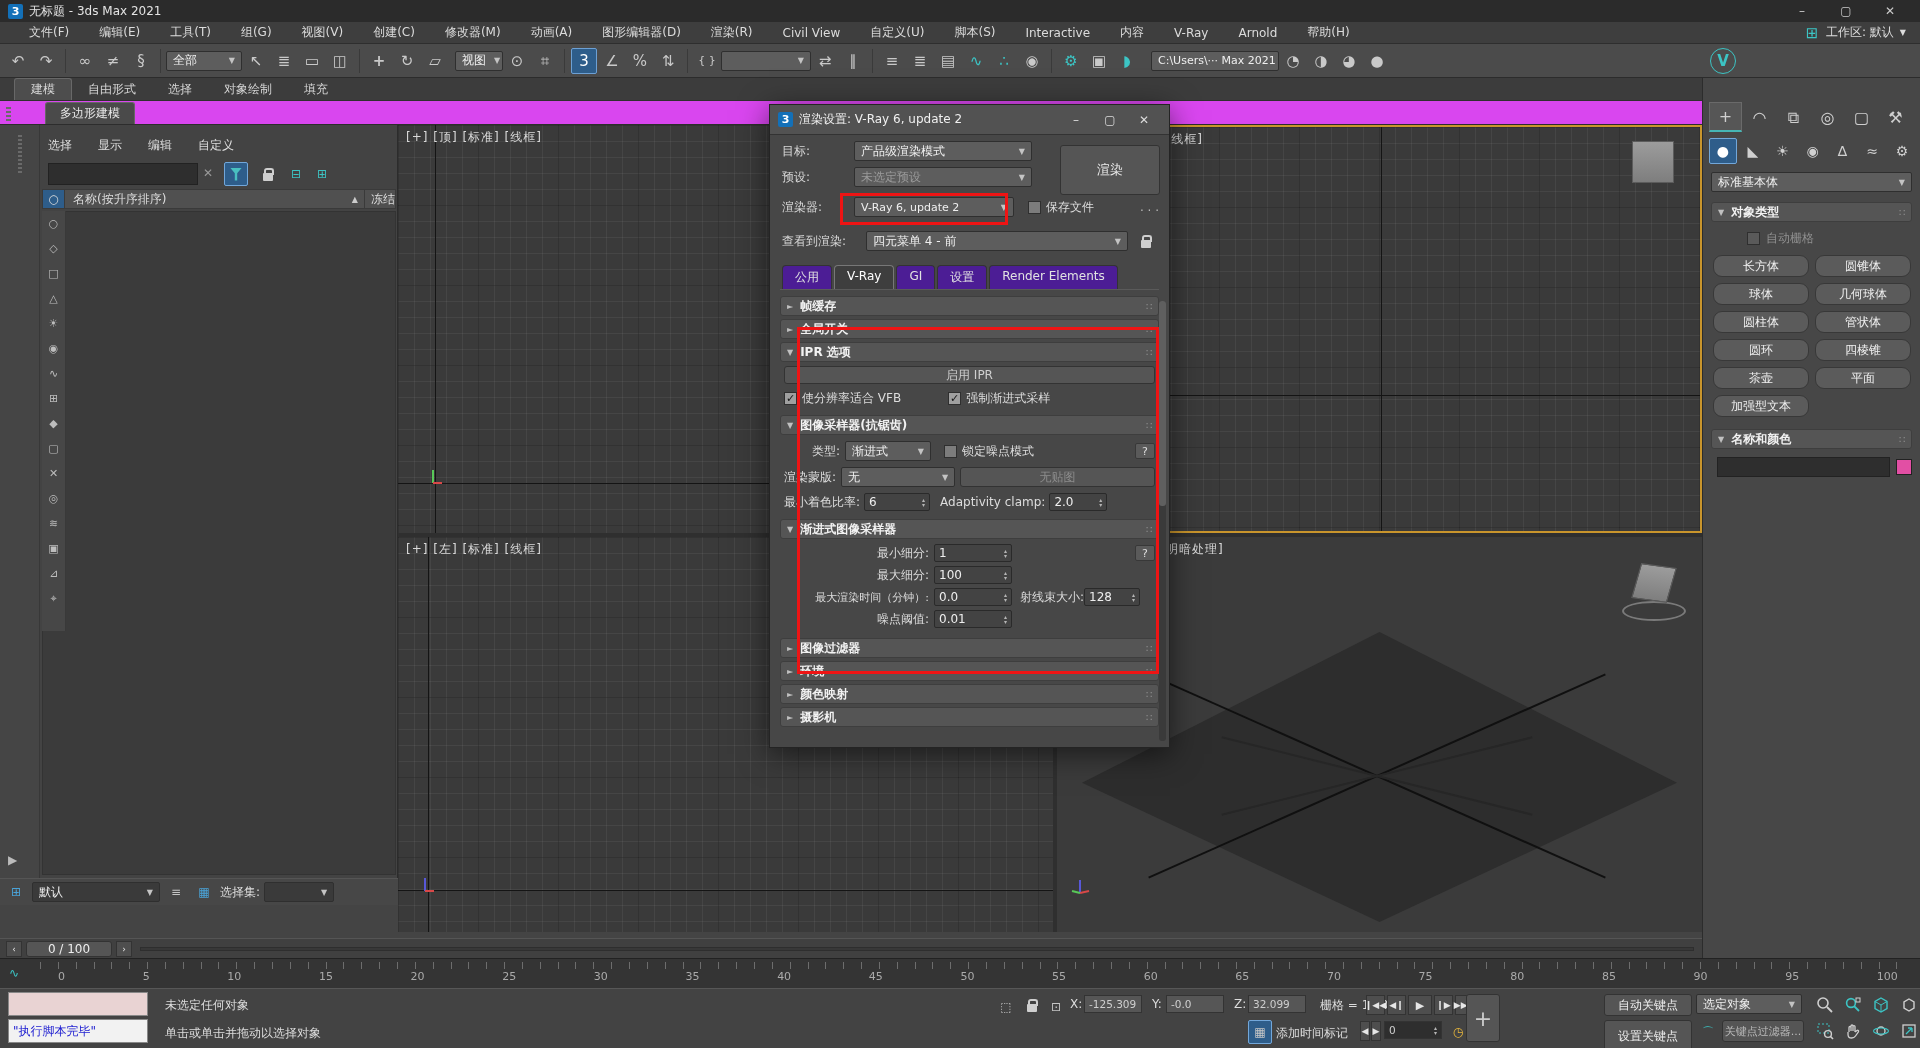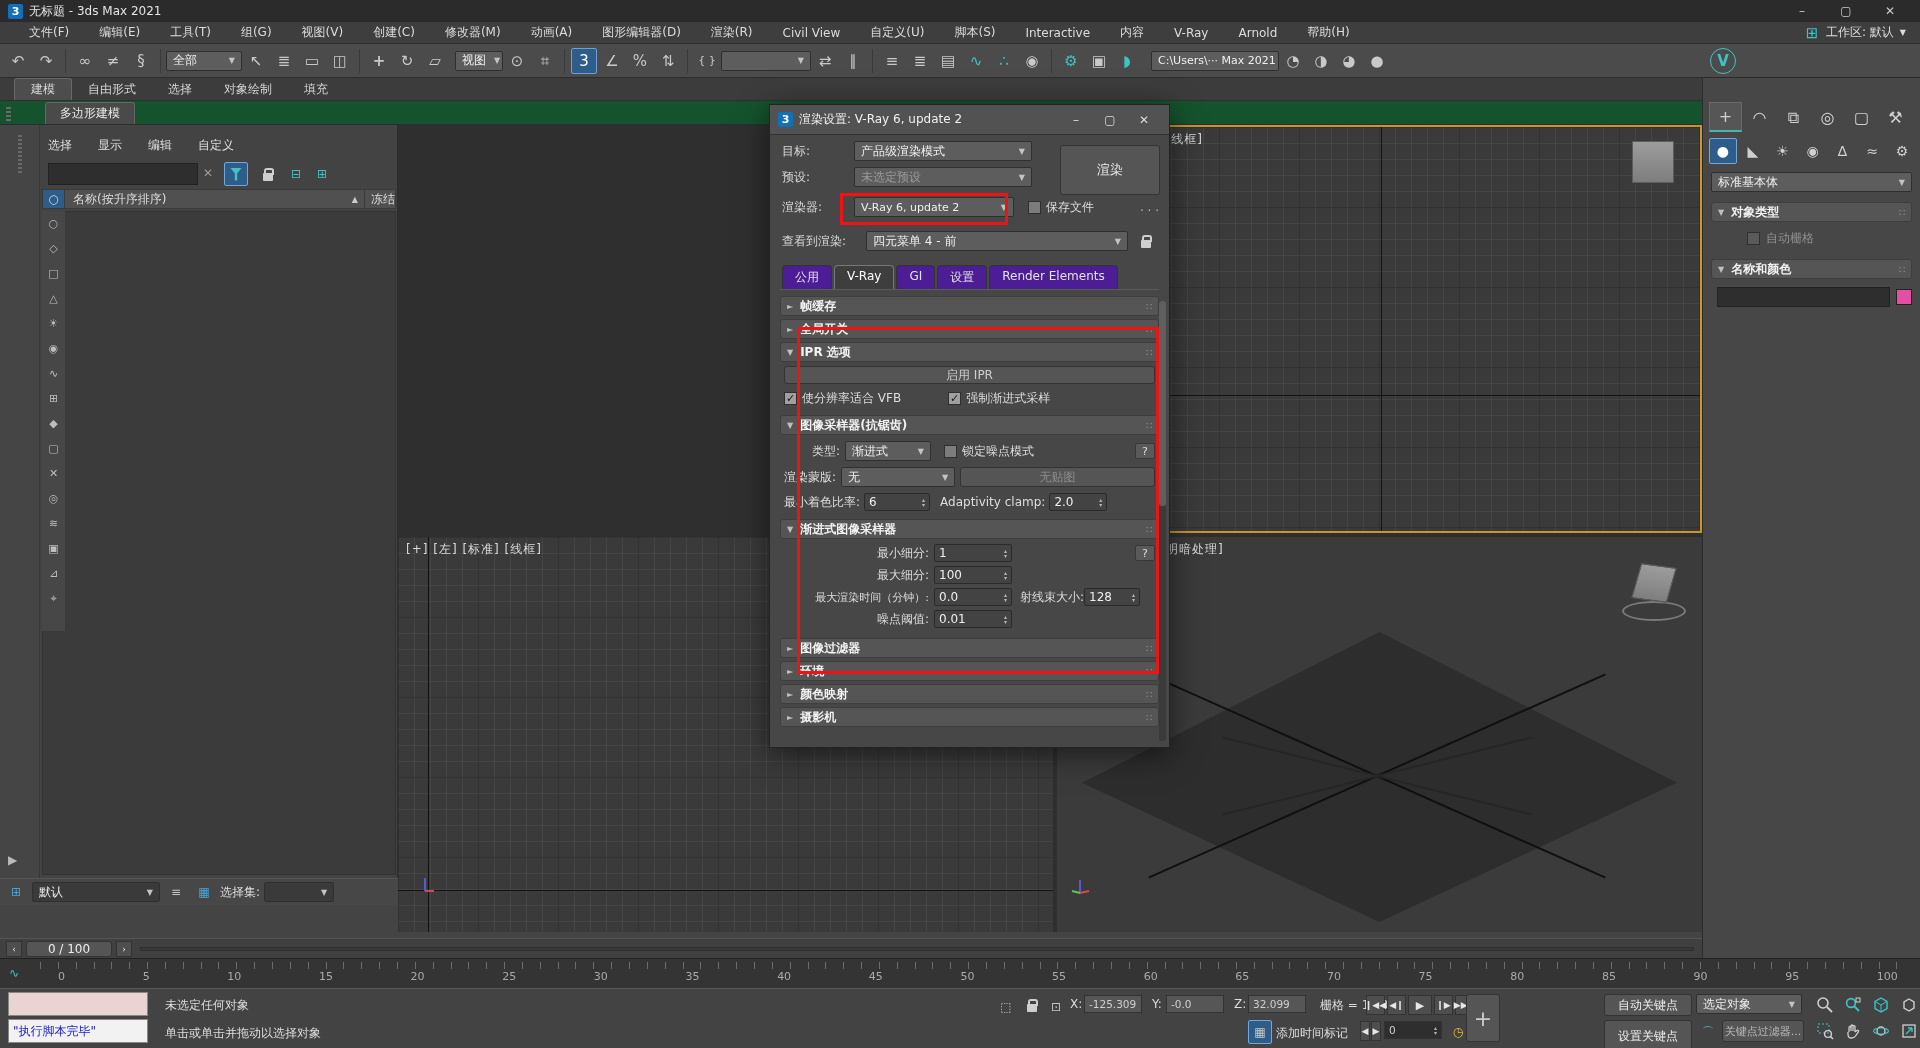--- a/index.html
+++ b/index.html
@@ -16,21 +16,21 @@
   .toolbar{left:0;top:44px;width:1920px;height:34px;background:#4b4b4b;border-bottom:1px solid #2c2c2c;display:flex;align-items:center;padding:0 4px}
   .tbtn{min-width:26px;height:26px;display:flex;align-items:center;justify-content:center;color:#c9c9c9;font-size:15px;border-radius:2px;margin:0 1px}
   .tbtn.teal{color:#3cc4c4}
   .tbtn.on{background:#2e5d8a;border:1px solid #6da0d4;color:#fff}
   .tsep{width:1px;height:24px;background:#3a3a3a;margin:0 5px}
   .dd{background:#5d5d5d;border:1px solid #2f2f2f;border-radius:2px;display:flex;align-items:center;height:20px;padding:0 6px;color:#efefef;white-space:nowrap}
   .dd .car{font-size:8px;color:#c4c4c4;margin-left:auto;padding-left:8px}
   .ribbon{left:0;top:78px;width:1920px;height:23px;background:#3c3c3c;display:flex;align-items:flex-end;padding:0 0 0 14px;border-bottom:1px solid #303030}
   .rtab{padding:2px 16px;color:#d5d5d5}
   .rtab.active{background:#4d4d4d;border:1px solid #686868;border-bottom:none;border-radius:3px 3px 0 0}
-  .ribbon2{left:0;top:101px;width:1920px;height:24px;background:#14532d;display:flex;align-items:center;border-bottom:1px solid #2d2d2d}
+  .ribbon2{left:0;top:101px;width:1920px;height:24px;background:#d946ef;display:flex;align-items:center;border-bottom:1px solid #2d2d2d}
   .subtab{margin-left:34px;background:#4a4a4a;border:1px solid #666;border-bottom:none;padding:2px 14px;border-radius:3px 3px 0 0;color:#e8e8e8}
   .draggrip{width:5px;height:16px;margin-left:6px;background:repeating-linear-gradient(0deg,#6a6a6a 0 2px,transparent 2px 4px)}
   
   .leftpanel{left:0;top:125px;width:398px;height:780px;background:#434343;border-right:1px solid #2c2c2c}
   .lstrip{position:absolute;left:0;top:0;width:40px;height:780px;background:#454545;border-right:1px solid #383838}
   .exmenu{position:absolute;left:48px;top:12px;display:flex;gap:26px;color:#dedede}
   .sinput{position:absolute;left:48px;top:38px;width:150px;height:22px;background:#2e2e2e;border:1px solid #222}
   .iconbtn{width:24px;height:24px;display:flex;align-items:center;justify-content:center;border-radius:2px;color:#c6c6c6}
   .funnel{width:12px;height:13px;background:#49c0c0;clip-path:polygon(0 0,100% 0,60% 45%,60% 100%,40% 100%,40% 45%)}
   .exheader{position:absolute;left:42px;top:64px;width:354px;height:20px;background:#505050;border:1px solid #3a3a3a;display:flex;align-items:center}
@@ -268,20 +268,29 @@
       <span class="iconbtn" style="color:#4aa3d8">▦</span>
       <span>选择集:</span>
       <span class="dd" style="width:70px;background:#3a3a3a">
         <span class="car">▼</span>
       </span>
     </div>
   </div>
 
   <div class="vparea abs">
 
+    <div class="vp" style="left:0;top:0;width:655px;height:408px">
+      <div class="axv" style="left:37px"></div>
+      <div class="axh" style="top:358px"></div>
+      <svg class="tripod" style="left:24px;top:342px" viewBox="0 0 22 22">
+        <line x1="11" y1="16" x2="11" y2="3" stroke="#58c858" stroke-width="2"></line>
+        <line x1="11" y1="16" x2="20" y2="16" stroke="#d84848" stroke-width="2"></line>
+      </svg>
+      <div class="vplabel">[+] [顶] [标准] [线框]</div>
+    </div>
 
     <div class="vp" style="left:659px;top:0;width:645px;height:408px;border:2px solid #c9952c">
       <div class="axv" style="left:322px"></div>
       <div class="axh" style="top:268px"></div>
       <div class="vcube" style="right:26px;top:14px"></div>
       <div class="vplabel">[+] [前] [标准] [线框]</div>
     </div>
 
     <div class="vp" style="left:0;top:412px;width:655px;height:395px">
       <div class="axv" style="left:30px"></div>
@@ -333,20 +342,33 @@
       <span class="car">▼</span>
     </div>
     <div class="roll" style="margin:10px 8px 0 8px">
       <span class="arr">▼</span>
       <span>对象类型</span>
       <span class="dots">∷</span>
     </div>
     <div class="row" style="margin:8px 0 0 44px;gap:6px;color:#8f8f8f">
       <span class="chk dis"></span>
       <span>自动栅格</span>
+    </div>
+    <div style="display:grid;grid-template-columns:96px 96px;gap:6px;margin:8px 0 0 10px">
+      <span class="pbtn">长方体</span>
+      <span class="pbtn">圆锥体</span>
+      <span class="pbtn">球体</span>
+      <span class="pbtn">几何球体</span>
+      <span class="pbtn">圆柱体</span>
+      <span class="pbtn">管状体</span>
+      <span class="pbtn">圆环</span>
+      <span class="pbtn">四棱锥</span>
+      <span class="pbtn">茶壶</span>
+      <span class="pbtn">平面</span>
+      <span class="pbtn">加强型文本</span>
     </div>
     <div class="roll" style="margin:12px 8px 0 8px">
       <span class="arr">▼</span>
       <span>名称和颜色</span>
       <span class="dots">∷</span>
     </div>
     <div class="row" style="margin:8px 8px 0 14px;gap:6px">
       <span style="flex:1;height:20px;background:#2e2e2e;border:1px solid #222"></span>
       <span style="width:16px;height:16px;background:#e24fa4;border:1px solid #222"></span>
     </div>

